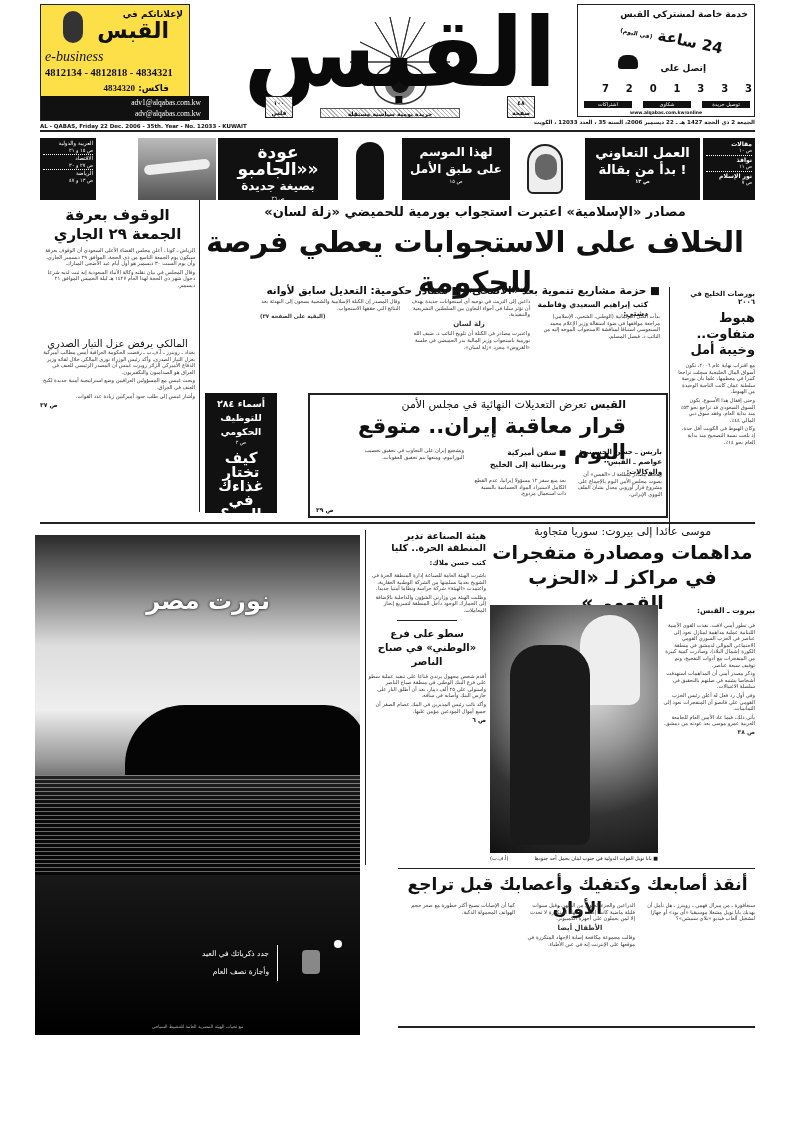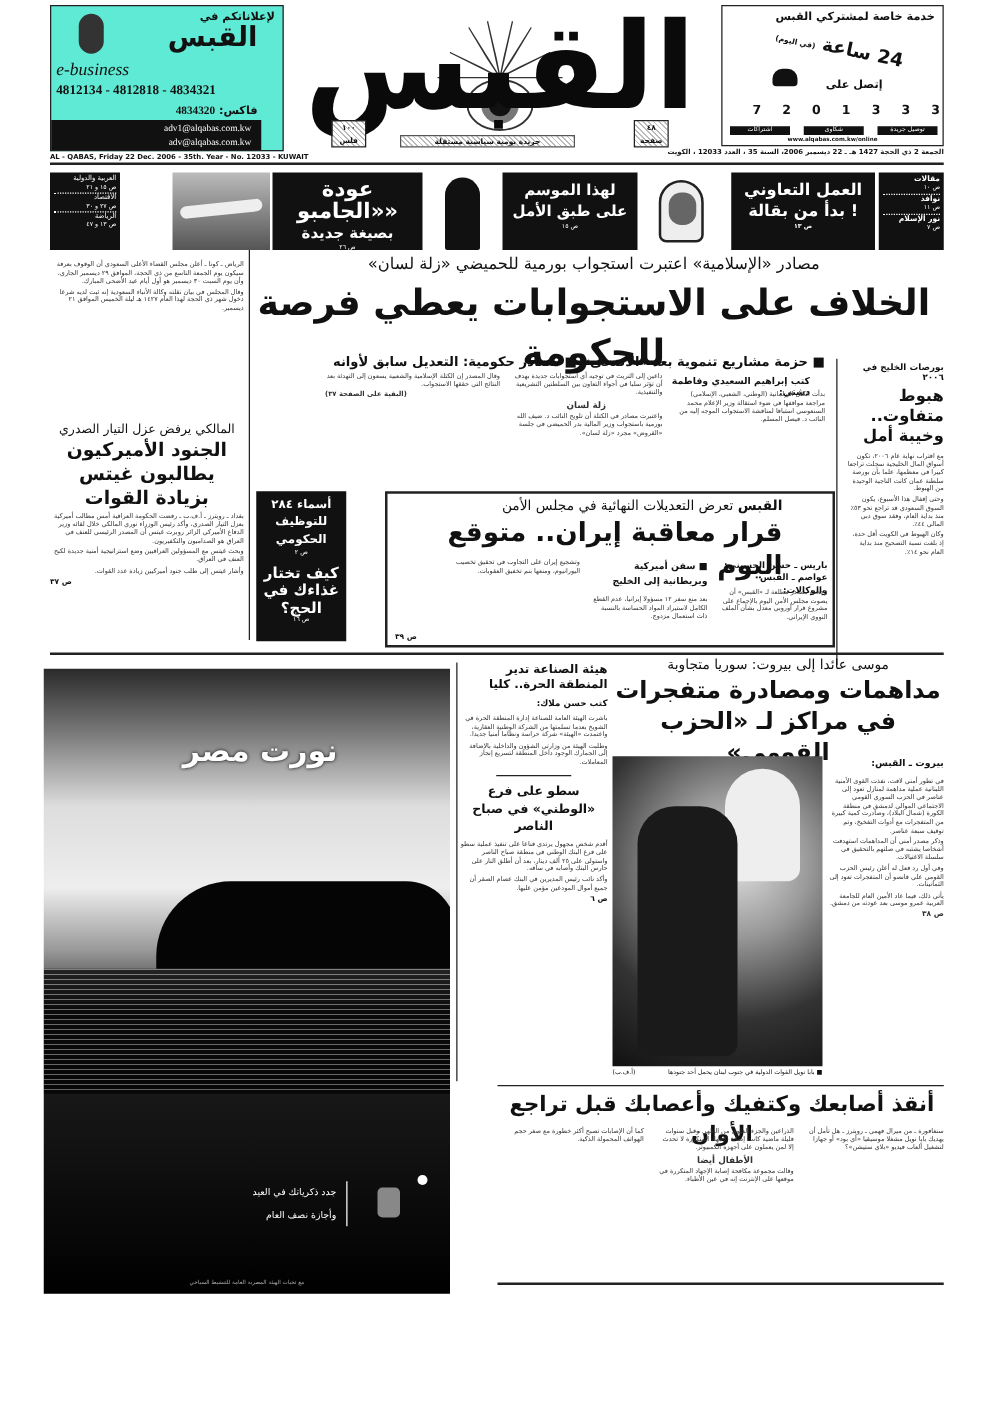--- a/index.html
+++ b/index.html
@@ -16,21 +16,21 @@
   .rule { background: #222; }
   h1, h2, h3 { font-weight: bold; }
   .ad-email { font-family: "Liberation Serif", serif; }
   svg { display: block; }
 </style>
 </head>
 <body>
 
 <div class="abs" style="left:0;top:0;width:800px;height:135px;">
 
-  <div class="abs box" style="left:40px;top:4px;width:187px;height:117px;background:#5eead4;">
+  <div class="abs box" style="left:40px;top:4px;width:150px;height:117px;background:#fde047;">
     <div class="abs rtl" style="right:6px;top:4px;font-size:9px;font-weight:bold;">لإعلاناتكم في</div>
     <div class="abs rtl" style="right:20px;top:14px;font-size:22px;font-weight:bold;line-height:24px;">القبس</div>
     <div class="abs" style="left:4px;top:44px;font-family:'Liberation Serif',serif;font-style:italic;font-size:14px;">e-business</div>
     <div class="abs" style="left:4px;top:62px;font-family:'Liberation Serif',serif;font-weight:bold;font-size:10.5px;">4812134 - 4812818 - 4834321</div>
     <div class="abs rtl" style="right:20px;top:78px;font-size:9px;font-weight:bold;">
       <span>فاكس:</span>
       <span style="font-family:'Liberation Serif',serif;margin-top:21px;">4834320</span>
     </div>
     <div class="abs dark ad-email" style="left:0;bottom:0;width:168px;height:24px;font-size:7.5px;line-height:11px;text-align:right;padding:1px 8px;">
       <div>adv1@alqabas.com.kw</div>
@@ -148,21 +148,21 @@
         <div>الاقتصاد</div>
         <div style="font-size:5px;">ص ٢٧ و ٣٠</div>
       </div>
     <div>
         <div>الرياضة</div>
         <div style="font-size:5px;">ص ١٣ و ٤٧</div>
       </div>
   </div>
 </div>
 
-<div class="abs rtl" style="right:45px;top:204px;width:560px;text-align:center;font-size:13px;font-weight:normal;">مصادر «الإسلامية» اعتبرت استجواب بورمية للحميضي «زلة لسان»</div>
+<div class="abs rtl" style="right:45px;top:204px;width:560px;text-align:center;font-size:13px;font-weight:bold;">مصادر «الإسلامية» اعتبرت استجواب بورمية للحميضي «زلة لسان»</div>
 <h1 class="abs rtl" style="right:45px;top:222px;width:560px;text-align:center;font-size:29px;line-height:40px;letter-spacing:-0.5px;">الخلاف على الاستجوابات يعطي فرصة للحكومة</h1>
 <div class="abs rtl" style="right:140px;top:284px;width:460px;font-size:10.5px;font-weight:bold;">■ حزمة مشاريع تنموية بعد «الأضحى» ■ مصادر حكومية: التعديل سابق لأوانه</div>
 <div class="abs rtl" style="right:152px;top:300px;width:120px;font-size:7.5px;font-weight:bold;">كتب إبراهيم السعيدي وفاطمة دشتي:</div>
 <div class="abs rtl body-text" style="right:140px;top:313px;width:123px;">
   <p>بدأت الكتل البرلمانية (الوطني، الشعبي، الإسلامي) مراجعة مواقفها في ضوء استقالة وزير الإعلام محمد السنعوسي استباقا لمناقشة الاستجواب الموجه إليه من النائب د. فيصل المسلم.</p>
 </div>
 <div class="abs rtl body-text" style="right:270px;top:298px;width:122px;">
   <p>داعين إلى التريث في توجيه أي استجوابات جديدة بهدف أن تؤثر سلبا في أجواء التعاون بين السلطتين التشريعية والتنفيذية.</p>
   <div class="center" style="font-size:7px;font-weight:bold;margin:3px 0;">زلة لسان</div>
   <p>واعتبرت مصادر في الكتلة أن تلويح النائب د. ضيف الله بورمية باستجواب وزير المالية بدر الحميضي في جلسة «القروض» مجرد «زلة لسان».</p>
@@ -178,40 +178,40 @@
   <h3 style="font-size:13px;line-height:16px;margin:4px 0;">هبوط متفاوت.. وخيبة أمل</h3>
   <div class="body-text">
     <p>مع اقتراب نهاية عام ٢٠٠٦، تكون أسواق المال الخليجية سجلت تراجعا كبيرا في معظمها، علما بأن بورصة سلطنة عمان كانت الناجية الوحيدة من الهبوط.</p>
     <p>وحتى إقفال هذا الأسبوع، يكون السوق السعودي قد تراجع نحو ٥٣٪ منذ بداية العام، وفقد سوق دبي المالي ٤٤٪.</p>
     <p>وكان الهبوط في الكويت أقل حدة، إذ بلغت نسبة التصحيح منذ بداية العام نحو ١٤٪.</p>
   </div>
 </div>
 
 <div class="abs rule" style="left:199px;top:200px;width:1px;height:312px;"></div>
 <div class="abs rtl" style="left:40px;top:206px;width:155px;">
+  <h3 style="font-size:15px;line-height:19px;text-align:center;">الوقوف بعرفة الجمعة ٢٩ الجاري</h3>
   <div class="body-text" style="margin-top:3px;">
     <p>الرياض ـ كونا ـ أعلن مجلس القضاء الأعلى السعودي أن الوقوف بعرفة سيكون يوم الجمعة التاسع من ذي الحجة، الموافق ٢٩ ديسمبر الجاري، وأن يوم السبت ٣٠ ديسمبر هو أول أيام عيد الأضحى المبارك.</p>
     <p>وقال المجلس في بيان نقلته وكالة الأنباء السعودية إنه ثبت لديه شرعا دخول شهر ذي الحجة لهذا العام ١٤٢٧ هـ ليلة الخميس الموافق ٢١ ديسمبر.</p>
   </div>
 </div>
 <div class="abs rtl" style="left:40px;top:338px;width:155px;">
   <div style="font-size:10px;text-align:center;">المالكي يرفض عزل التيار الصدري</div>
-  <h3 style="font-size:15px;line-height:19px;text-align:center;margin:2px 0;">الجنود الأميركيون يطالبون غيتس بزيادة القوات</h3>
   <div class="body-text">
     <p>بغداد ـ رويترز ـ أ.ف.ب ـ رفضت الحكومة العراقية أمس مطالب أميركية بعزل التيار الصدري، وأكد رئيس الوزراء نوري المالكي خلال لقائه وزير الدفاع الأميركي الزائر روبرت غيتس أن المصدر الرئيسي للعنف في العراق هو الصداميون والتكفيريون.</p>
     <p>وبحث غيتس مع المسؤولين العراقيين وضع استراتيجية أمنية جديدة لكبح العنف في العراق.</p>
     <p>وأشار غيتس إلى طلب جنود أميركيين زيادة عدد القوات.</p>
   </div>
   <div class="pageref" style="text-align:left;">ص ٣٧</div>
 </div>
 
 <div class="abs dark rtl center" style="left:205px;top:393px;width:72px;height:120px;padding:4px 3px;">
   <div style="font-size:9.5px;font-weight:bold;line-height:14px;text-align:center;">أسماء ٢٨٤ للتوظيف الحكومي</div>
   <div style="font-size:5px;text-align:center;margin-bottom:6px;">ص ٢</div>
-  <div style="font-size:12px;font-weight:bold;line-height:14px;text-align:center;">كيف تختار غذاءك في الحج؟</div>
+  <div style="font-size:15px;font-weight:bold;line-height:14px;text-align:center;">كيف تختار غذاءك في الحج؟</div>
   <div style="font-size:5px;text-align:center;">ص ١٦</div>
 </div>
 
 <div class="abs box rtl" style="left:308px;top:393px;width:360px;height:125px;border-width:2px;">
   <div class="abs" style="right:40px;top:3px;font-size:11px;">
     <span style="font-weight:bold;">القبس</span>
     <span>تعرض التعديلات النهائية في مجلس الأمن</span>
   </div>
   <h2 class="abs" style="right:40px;top:18px;font-size:21px;line-height:26px;">قرار معاقبة إيران.. متوقع اليوم</h2>
   <div class="abs" style="right:4px;top:52px;width:90px;font-size:7px;font-weight:bold;line-height:10px;">باريس ـ حسن الحسيني: عواصم ـ القبس والوكالات:</div>

